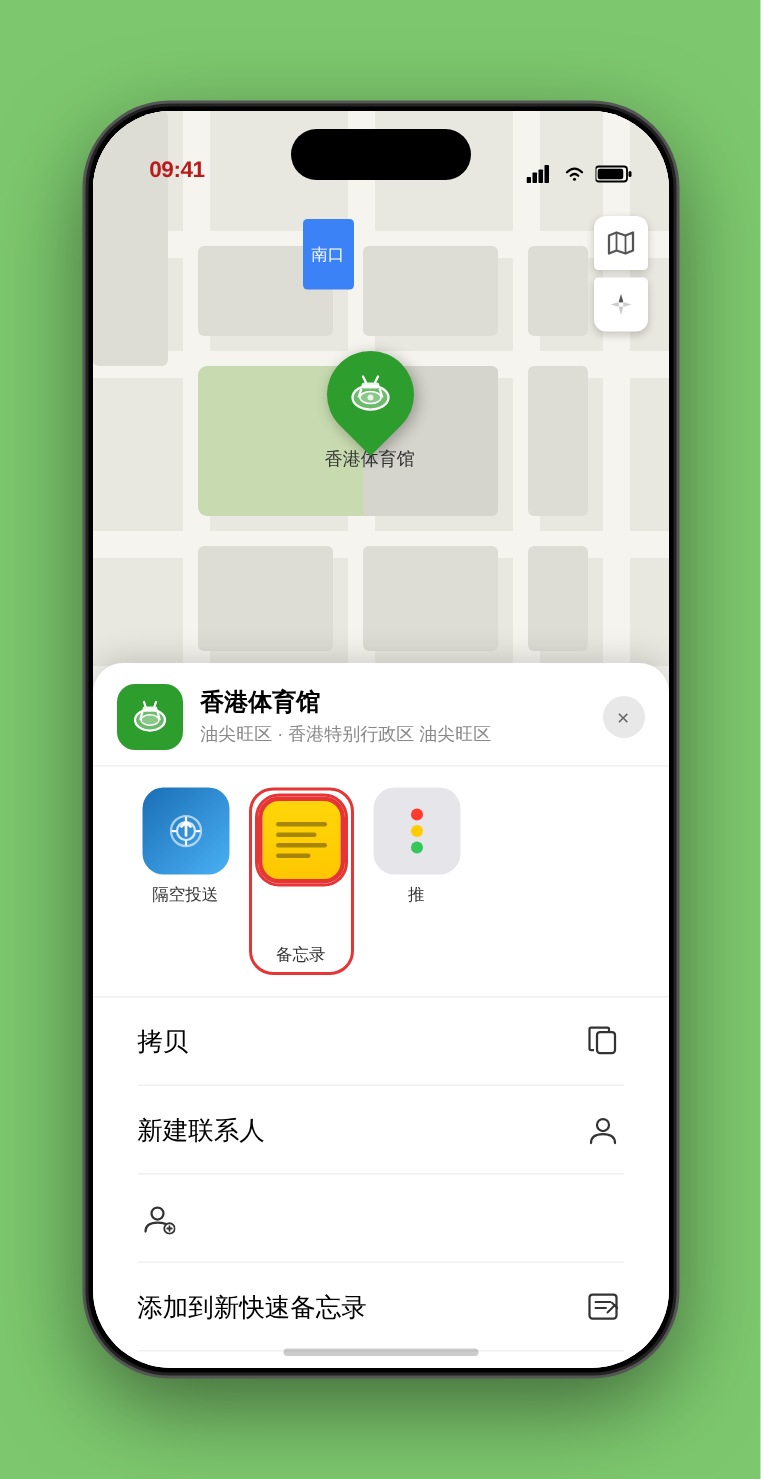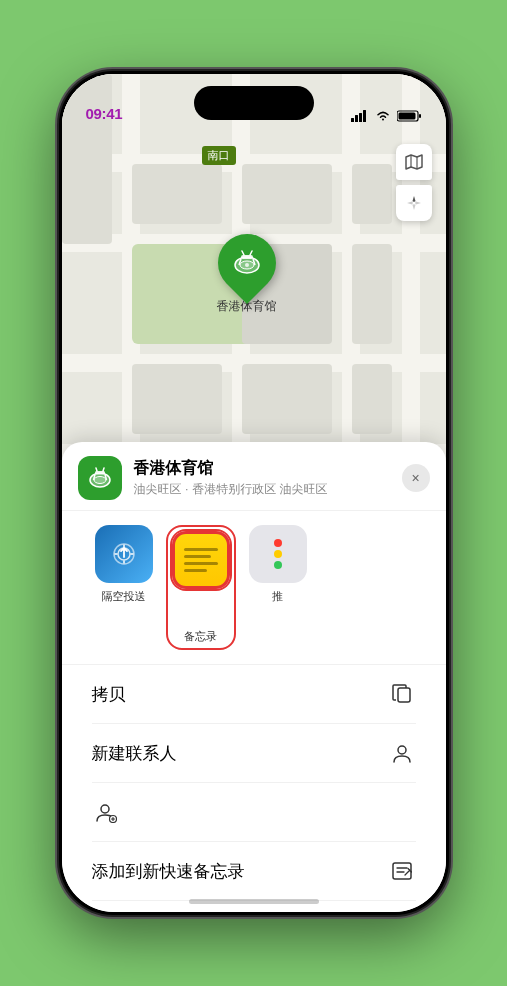--- a/index.html
+++ b/index.html
@@ -47,22 +47,23 @@
       height: 54px;
       z-index: 50;
       display: flex;
       align-items: flex-end;
       padding: 0 24px 6px;
       justify-content: space-between;
     }
     .status-time {
       font-size: 15px;
       font-weight: 600;
-      color: #a21caf;
+      color: #b91c1c;
       letter-spacing: -0.3px;
+      margin-left: 14px;
     }
     .status-icons {
       display: flex;
       align-items: center;
       gap: 6px;
       color: #000;
       font-size: 13px;
     }
     
     .map-area {
@@ -97,24 +98,24 @@
     .map-green {
       position: absolute;
       background: #c8dbb0;
       border-radius: 4px;
     }
     
     .map-label {
       position: absolute;
       top: 72px;
       left: 140px;
-      background: #4d7c0f;
+      background: #3b82f6;
       color: #fff;
       font-size: 11px;
-      padding: 2px 6px;
+      padding: 16px 6px;
       border-radius: 3px;
       font-weight: 500;
     }
     
     .map-controls {
       position: absolute;
       top: 70px;
       right: 14px;
       display: flex;
       flex-direction: column;

